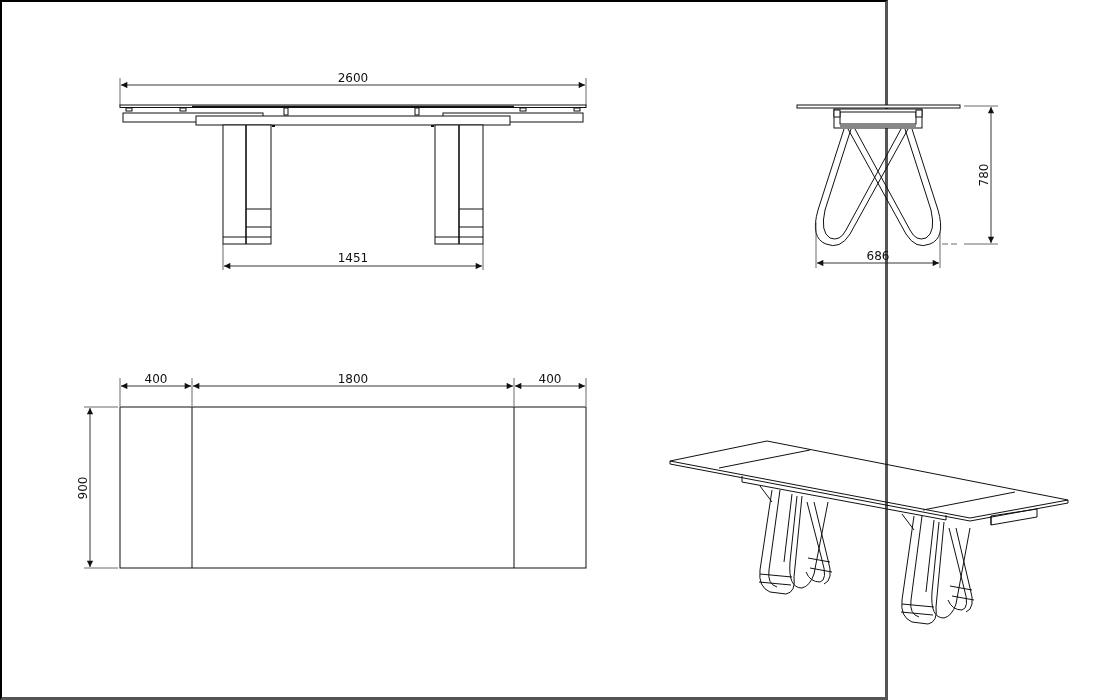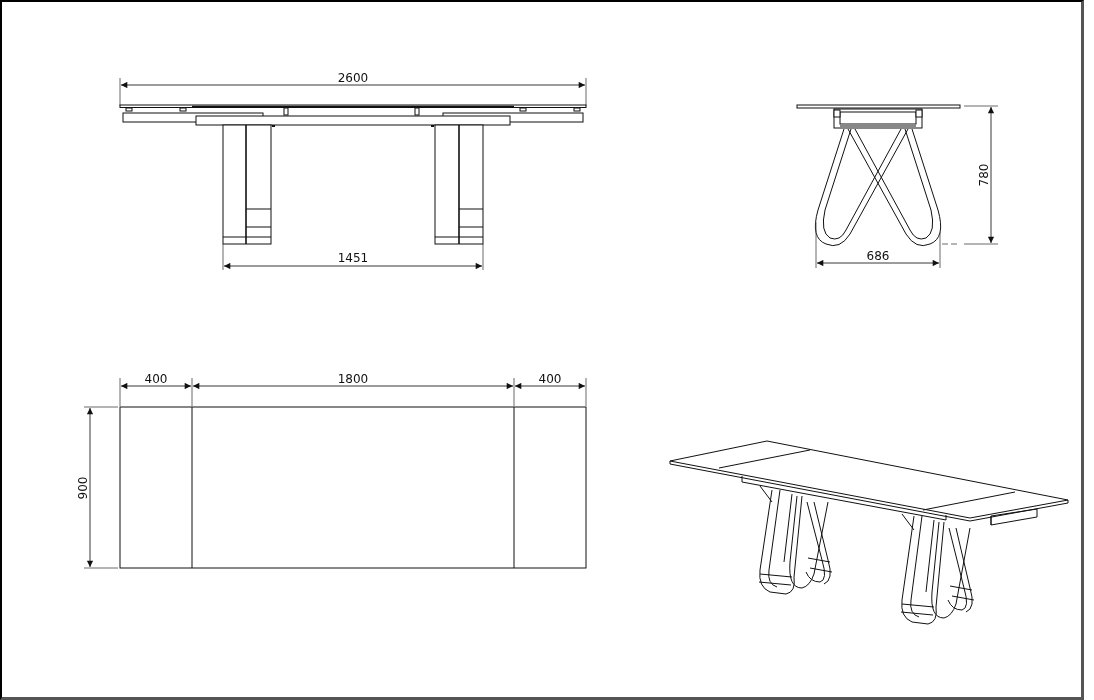--- a/index.html
+++ b/index.html
@@ -1,18 +1,18 @@
 <!DOCTYPE html>
 <html><head>
   <meta charset="utf-8">
   <style>
     html, body { margin: 0; padding: 0; background: #ffffff; }
     body { width: 1094px; height: 700px; overflow: hidden; position: relative; font-family: "DejaVu Sans", sans-serif; }
     .sheet {
-      position: absolute; left: 0; top: 0; width: 1084px; height: 700px;
+      position: absolute; left: 0; top: 0; width: 888px; height: 700px;
       box-sizing: border-box; background: #fff;
       border-top: 2px solid #000; border-left: 2px solid #000;
       border-right: 3px solid #555; border-bottom: 3px solid #555;
     }
     svg { position: absolute; left: 0; top: 0; }
     .ln { stroke: #111; stroke-width: 1; fill: none; }
     .ln2 { stroke: #111; stroke-width: 1.6; fill: none; }
     .dim { stroke: #222; stroke-width: 0.9; fill: none; }
     .ext { stroke: #444; stroke-width: 0.8; fill: none; }
     .arrow { fill: #111; stroke: none; }

